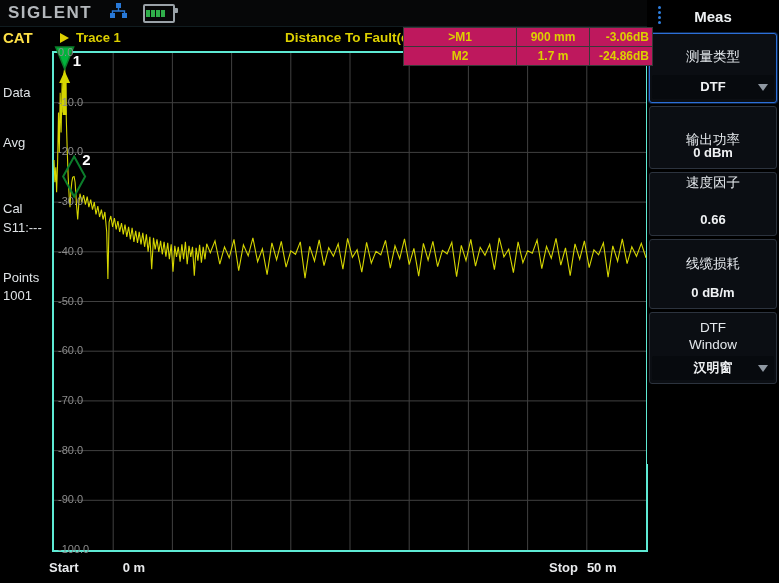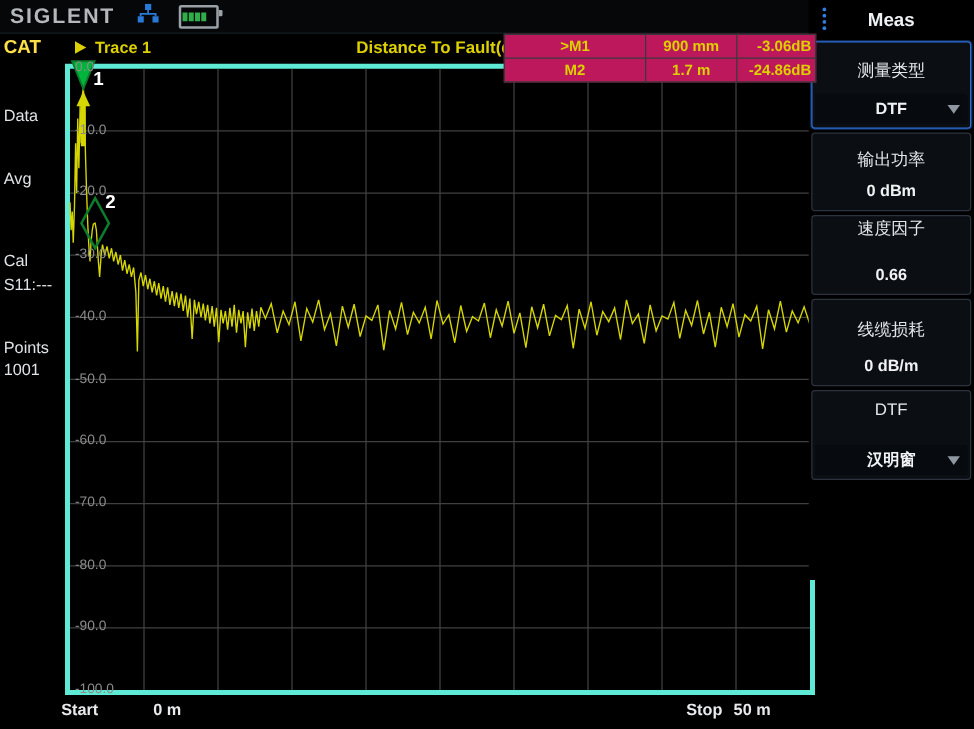--- a/index.html
+++ b/index.html
@@ -29,21 +29,21 @@
              height:18px;padding:0 3px;text-align:center;}
   .mtable td.c1{width:106px;} .mtable td.c2{width:66px;} .mtable td.c3{width:56px;text-align:right;}
 
   
   .side{position:absolute;left:3px;top:0;width:50px;font-size:13px;color:#dfe3e6;}
   .side div{position:absolute;left:0;white-space:nowrap;}
   .s-data{top:85px;} .s-avg{top:135px;} .s-cal{top:201px;} .s-s11{top:220px;}
   .s-points{top:270px;} .s-1001{top:288px;}
 
   
-  .plot{position:absolute;left:52px;top:51px;width:592px;height:497px;border:4px solid #5eead4;overflow:visible;}
+  .plot{position:absolute;left:52px;top:51px;width:592px;height:497px;border:2px solid #5eead4;overflow:visible;}
   .plot svg{position:absolute;left:0;top:0;overflow:visible;}
   .ylab{position:absolute;left:4px;color:#8c8c8c;font-size:11px;z-index:2;white-space:nowrap;}
 
   
   .xlab{position:absolute;top:560px;font-size:13px;font-weight:bold;color:#e8eaec;display:flex;gap:9px;}
   .xlab.start{left:49px;gap:44px;} .xlab.stop{left:549px;}
 
   
   .menu{position:absolute;left:647px;top:0;width:132px;height:464px;background:#000;}
   .menu-hdr{height:33px;position:relative;display:flex;align-items:center;justify-content:center;}
@@ -52,21 +52,21 @@
   .menu-title{font-weight:bold;font-size:15px;color:#eef1f3;}
   .mbtn{position:relative;margin:0 2px 3px 2px;background:#0b0e13;border:1px solid #2c333e;border-radius:3px;}
   .mbtn.selected{border-color:#2c6fd8;box-shadow:0 0 0 1px rgba(44,111,216,.35);}
   .mbtn .t{display:block;text-align:center;color:#e4e8ec;font-size:13.5px;line-height:17px;}
   .mbtn .v{position:absolute;left:2px;right:2px;bottom:3px;height:24px;line-height:24px;
            text-align:center;color:#f0f2f4;font-weight:bold;font-size:13px;}
   .mbtn .v.strip{background:#070a0e;border-radius:2px;}
   .dd{position:absolute;right:8px;top:9px;width:0;height:0;
       border-left:5px solid transparent;border-right:5px solid transparent;border-top:7px solid #8f98a2;}
   .b1{height:68px;} .b1 .t{margin-top:14px;}
-  .b2{height:61px;} .b2 .t{margin-top:12px;}
+  .b2{height:61px;} .b2 .t{margin-top:24px;}
   .b3{height:62px;} .b3 .t{margin-top:1px;}
   .b4{height:68px;} .b4 .t{margin-top:15px;}
   .b5{height:70px;} .b5 .t{margin-top:6px;}
 </style>
 </head>
 <body>
 
 <div class="topbar">
   <span class="logo">SIGLENT</span>
   <span class="lan-icon">
@@ -196,16 +196,17 @@
     <span class="v">0.66</span>
   </div>
 
   <div class="mbtn b4">
     <span class="t">线缆损耗</span>
     <span class="v">0 dB/m</span>
   </div>
 
   <div class="mbtn b5">
     <span class="t">DTF</span>
+    <span class="t" style="margin-top:0;">Window</span>
     <span class="v strip">汉明窗</span>
     <i class="dd" style="top:auto;bottom:11px;"></i>
   </div>
 </div>
 
 </body></html>

